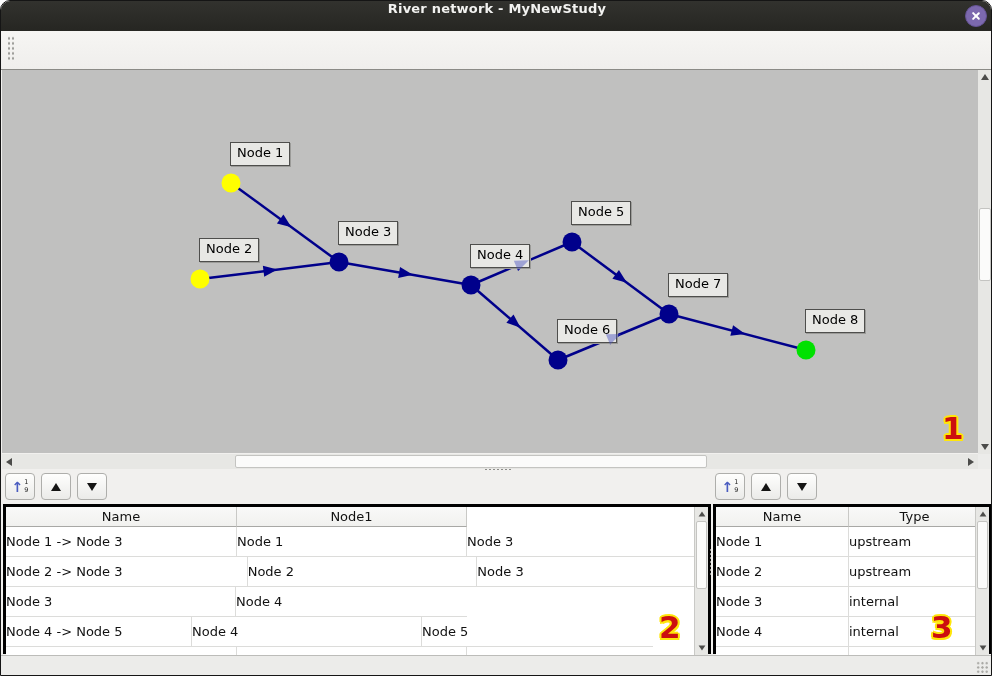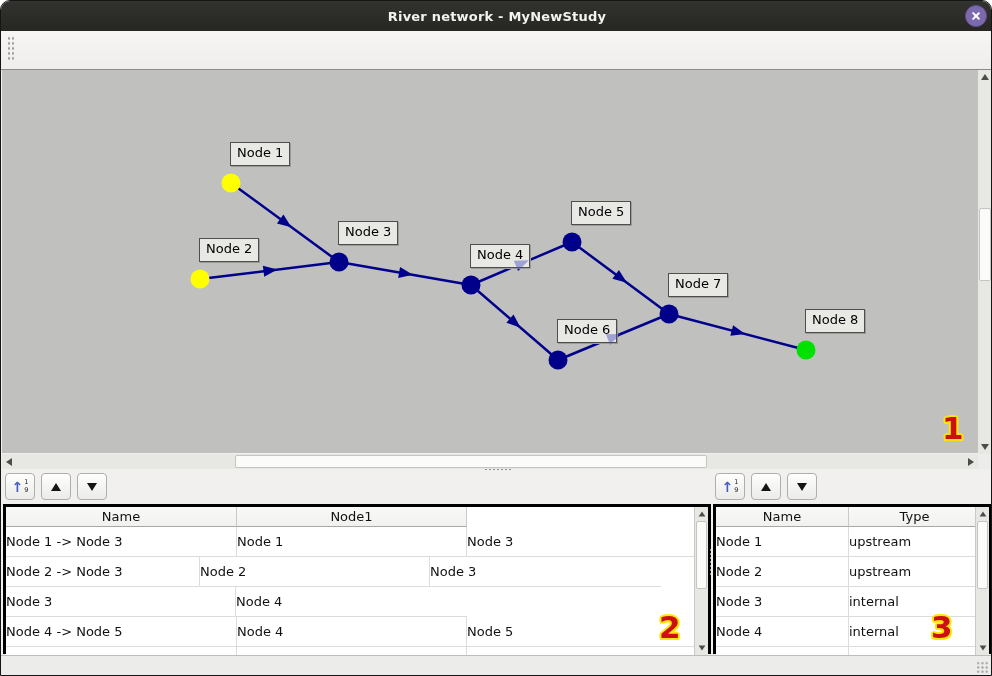--- a/index.html
+++ b/index.html
@@ -6,21 +6,21 @@
   html,body { background:#ffffff; font-family:"DejaVu Sans", sans-serif; }
   #window {
     position:relative; width:992px; height:676px;
     border:1px solid #151515; border-radius:10px 10px 0 0;
     overflow:hidden; background:#f1f0ee;
   }
   
   .titlebar {
     position:absolute; left:0; top:0; width:992px; height:30px;
     background:linear-gradient(#32322e,#262622);
-    display:flex; align-items:center; justify-content:center;
+    display:flex; justify-content:center;
   }
   .title-text { color:#f2f2f0; font-size:13px; font-weight:bold; letter-spacing:0.2px; }
   .close-btn {
     position:absolute; right:6px; top:4px; width:22px; height:22px; border-radius:50%;
     background:#7c69ae; border:1px solid #655394; cursor:default;
   }
   .close-x { position:absolute; left:50%; top:50%; width:10px; height:10px; transform:translate(-50%,-50%); }
   .close-x::before, .close-x::after {
     content:""; position:absolute; left:4.2px; top:0; width:1.8px; height:10px; background:#fff; border-radius:1px;
   }
@@ -259,30 +259,30 @@
       <div class="tr">
         <div class="th" style="width:231px">Name</div>
         <div class="th" style="width:230px">Node1</div>
       </div>
       <div class="tr">
         <div class="td" style="width:231px">Node 1 -&gt; Node 3</div>
         <div class="td" style="width:230px">Node 1</div>
         <div class="td last" style="width:231px">Node 3</div>
       </div>
       <div class="tr">
-        <div class="td" style="width:194px">Node 2 -&gt; Node 3</div>
+        <div class="td" style="width:242px">Node 2 -&gt; Node 3</div>
         <div class="td" style="width:230px">Node 2</div>
         <div class="td last" style="width:231px">Node 3</div>
       </div>
       <div class="tr">
         <div class="td" style="width:230px">Node 3</div>
         <div class="td last" style="width:231px">Node 4</div>
       </div>
       <div class="tr">
-        <div class="td" style="width:231px">Node 4 -&gt; Node 5</div>
+        <div class="td" style="width:186px">Node 4 -&gt; Node 5</div>
         <div class="td" style="width:230px">Node 4</div>
         <div class="td last" style="width:231px">Node 5</div>
       </div>
       <div class="tr filler">
         <div class="td" style="width:231px"></div>
           <div class="td" style="width:230px"></div>
           <div class="td last" style="width:231px"></div>
       </div>
       <div class="tsb">
         <div class="sb-btn" style="left:0; top:0; width:13px; height:14px;">

